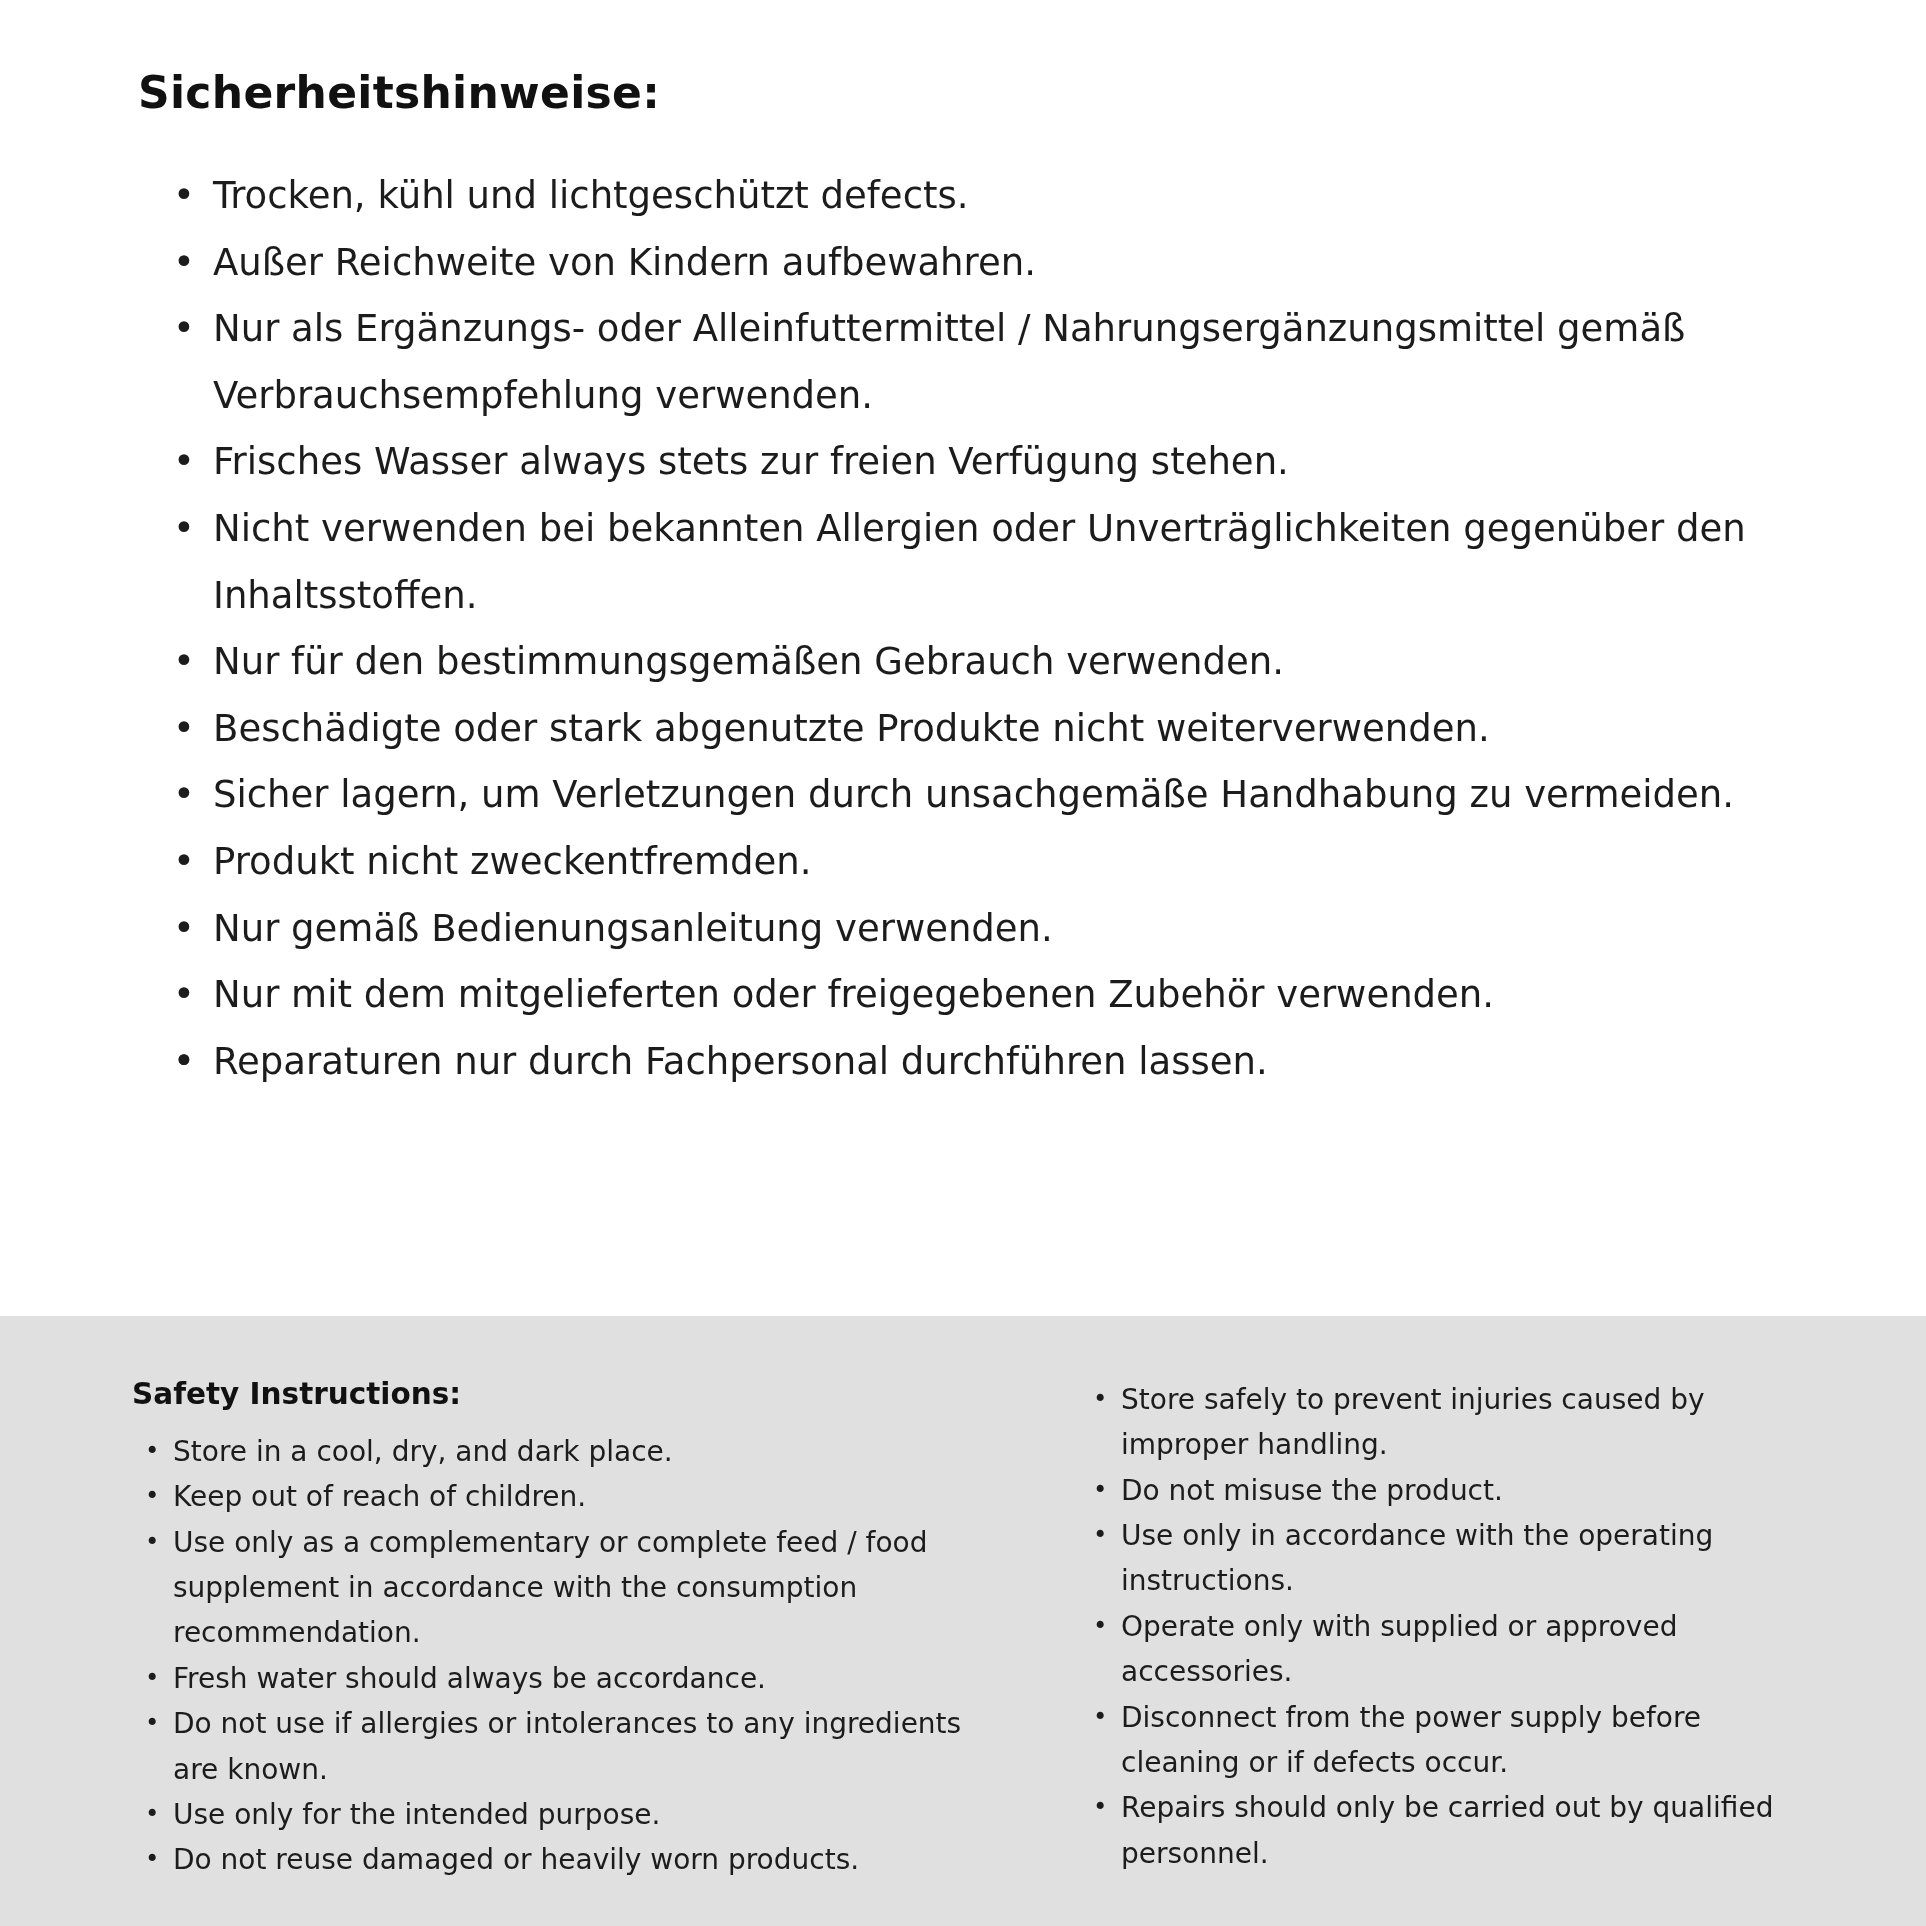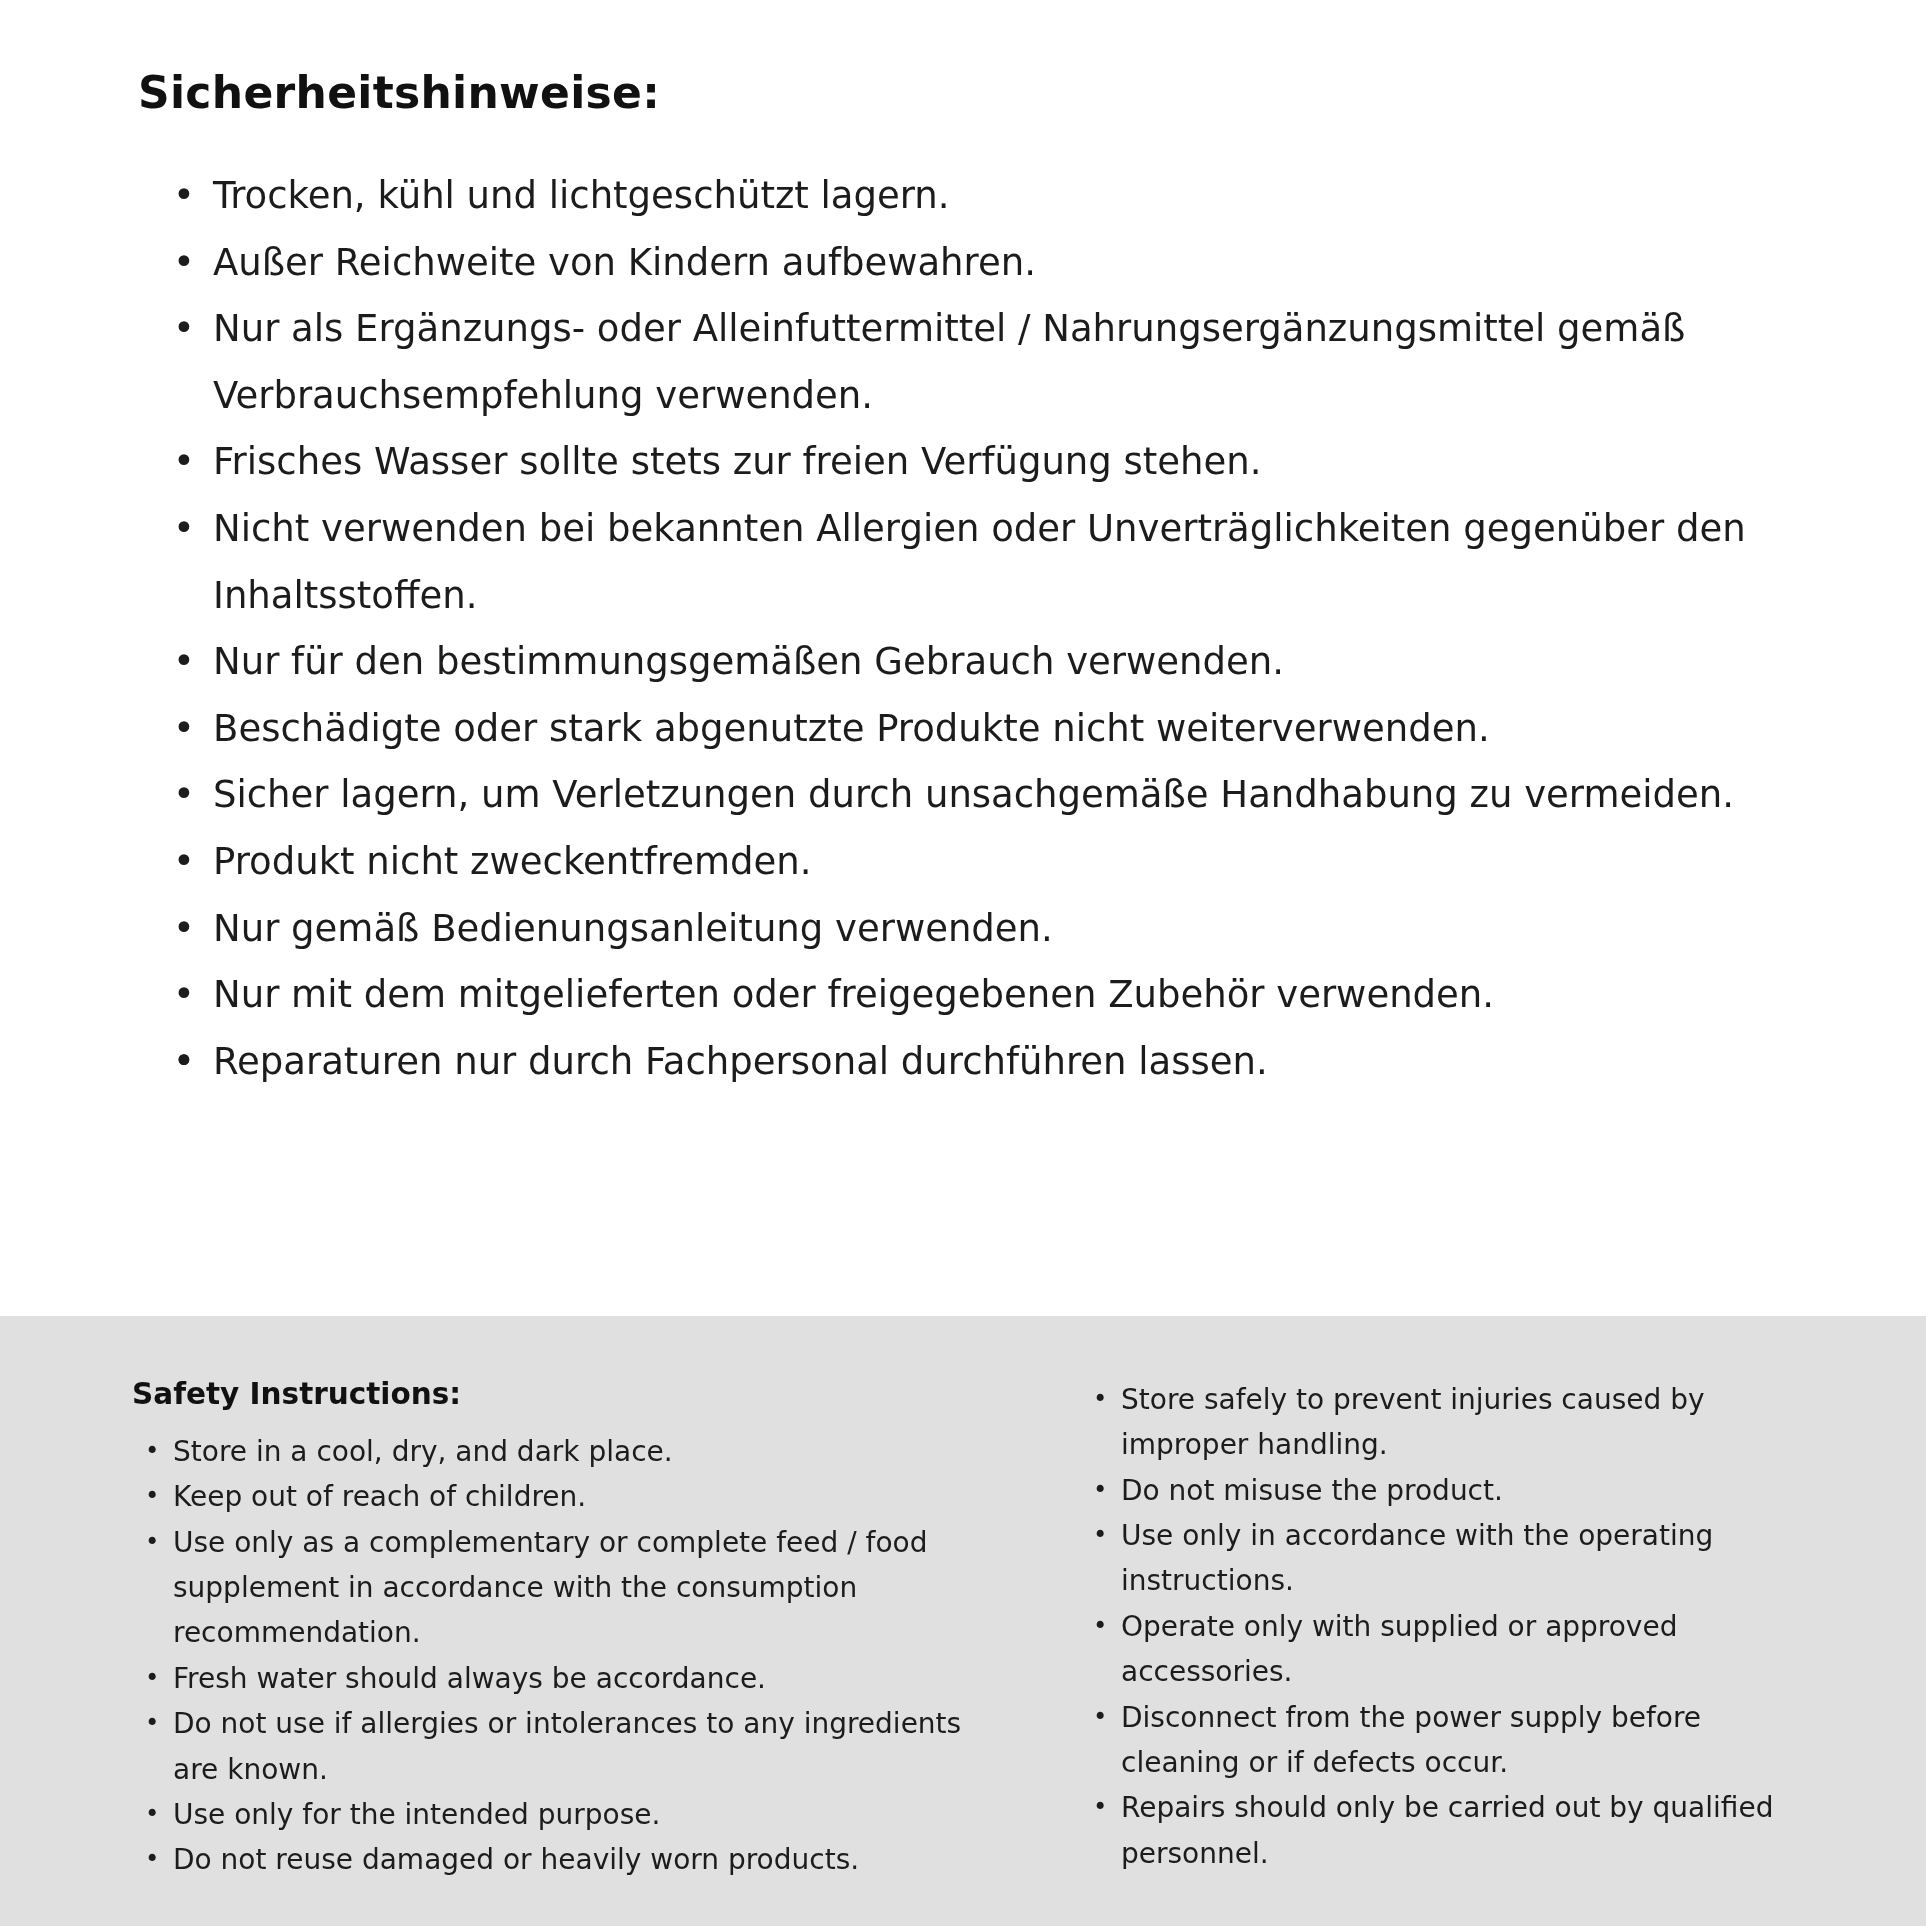--- a/index.html
+++ b/index.html
@@ -114,36 +114,36 @@
 <body>
 
 <div class="page">
 
   <section class="german-section">
     <h1 class="german-title">Sicherheitshinweise:</h1>
     <ul class="bullet-list">
 
         <li>
           <span class="bullet">•</span>
-          <span>Trocken, kühl und lichtgeschützt lagern.</span>
+          <span>Trocken, kühl und lichtgeschützt defects.</span>
         </li>
 
         <li>
           <span class="bullet">•</span>
           <span>Außer Reichweite von Kindern aufbewahren.</span>
         </li>
 
         <li>
           <span class="bullet">•</span>
           <span>Nur als Ergänzungs- oder Alleinfuttermittel / Nahrungsergänzungsmittel gemäß Verbrauchsempfehlung verwenden.</span>
         </li>
 
         <li>
           <span class="bullet">•</span>
-          <span>Frisches Wasser sollte stets zur freien Verfügung stehen.</span>
+          <span>Frisches Wasser always stets zur freien Verfügung stehen.</span>
         </li>
 
         <li>
           <span class="bullet">•</span>
           <span>Nicht verwenden bei bekannten Allergien oder Unverträglichkeiten gegenüber den Inhaltsstoffen.</span>
         </li>
 
         <li>
           <span class="bullet">•</span>
           <span>Nur für den bestimmungsgemäßen Gebrauch verwenden.</span>

